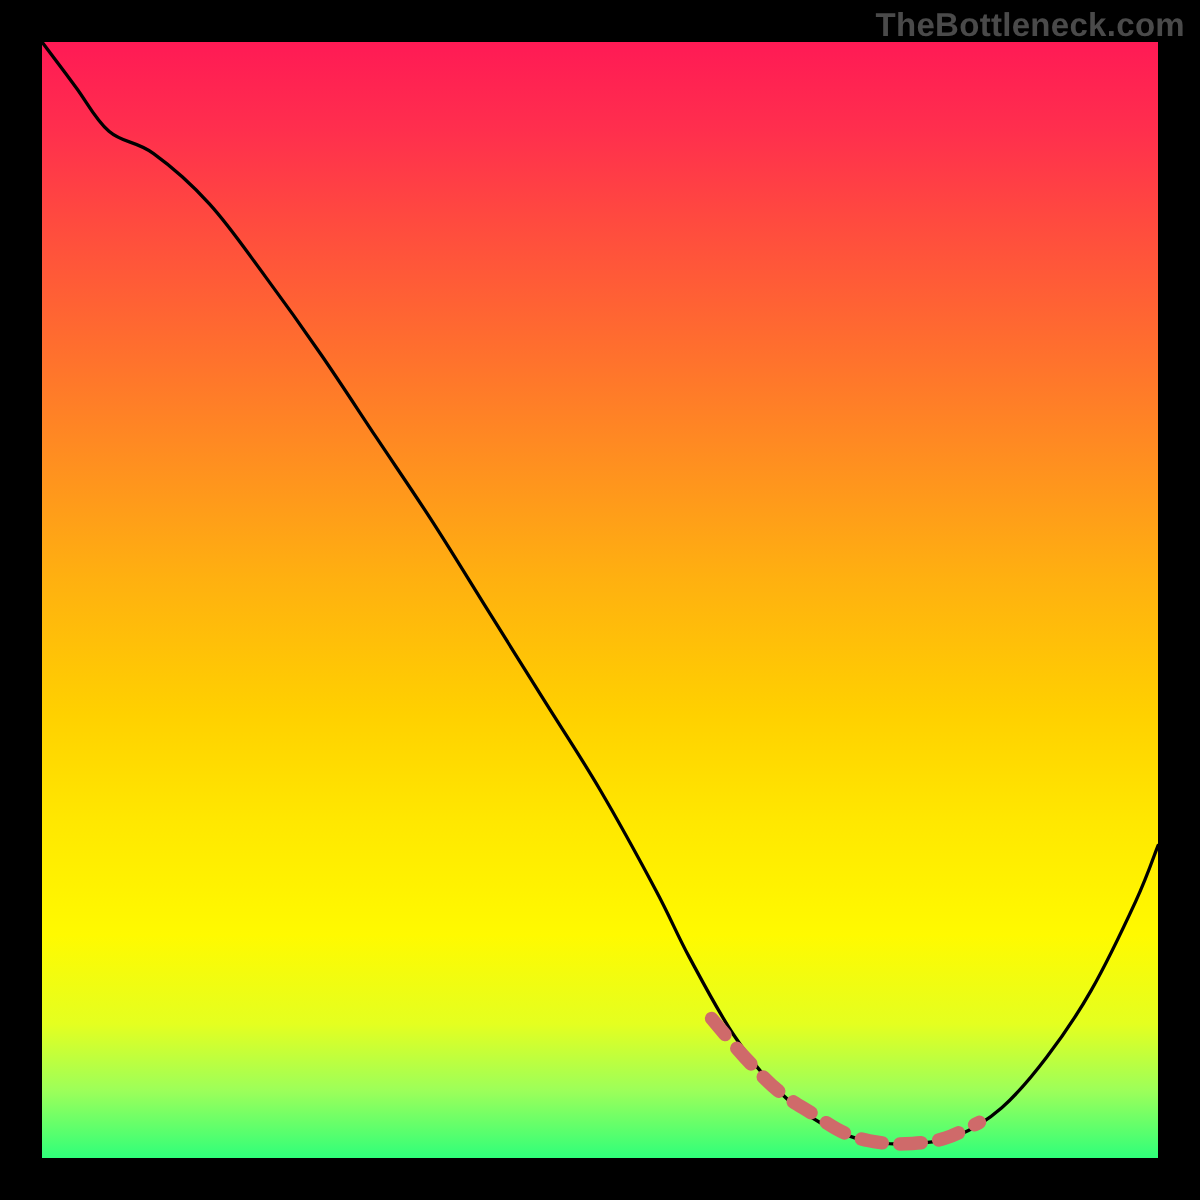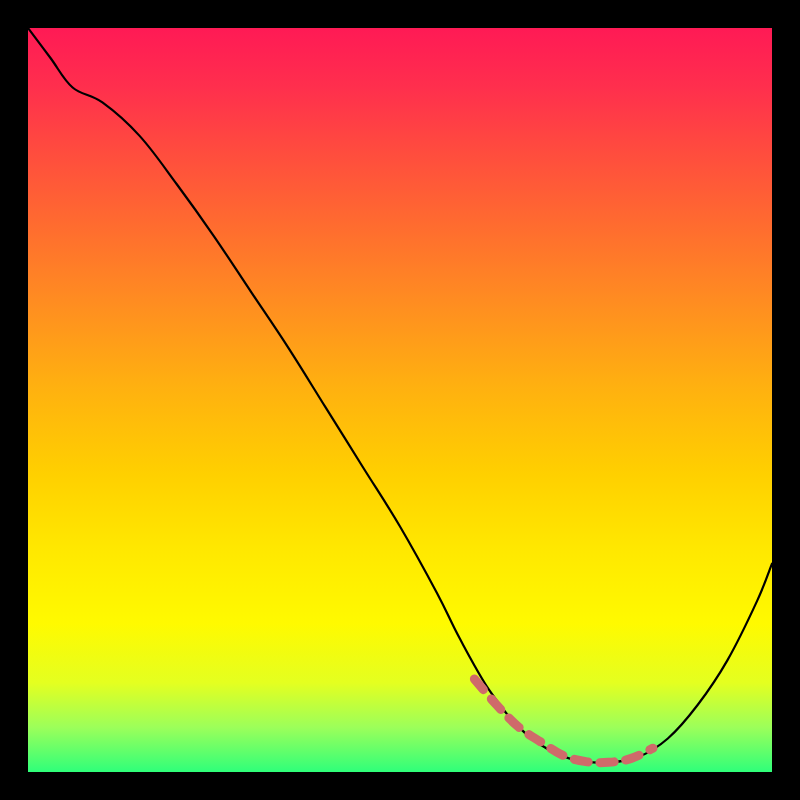--- a/index.html
+++ b/index.html
@@ -55,20 +55,21 @@
     top: 28px;
     width: 744px;
     height: 744px;
     z-index: 2;
   }
 </style>
 </head>
 <body>
 <div class="frame">
 
+  <div class="watermark">TheBottleneck.com</div>
 
   <div class="plot-area"></div>
 
   <svg class="svg-layer" viewBox="0 0 744 744" preserveAspectRatio="none">
     <path fill="none" stroke="#000000" stroke-width="2.2" stroke-linecap="round" stroke-linejoin="round" d="M 0.00 0.00 C 4.02 5.36, 14.28 19.05, 22.32 29.76 C 30.36 40.47, 35.27 51.48, 44.64 59.52 C 54.01 67.56, 62.35 65.70, 74.40 74.40 C 86.45 83.10, 98.21 93.15, 111.60 107.88 C 124.99 122.61, 135.41 138.16, 148.80 156.24 C 162.19 174.32, 172.61 188.90, 186.00 208.32 C 199.39 227.74, 209.81 244.03, 223.20 264.12 C 236.59 284.21, 247.01 299.16, 260.40 319.92 C 273.79 340.68, 284.21 358.01, 297.60 379.44 C 310.99 400.87, 321.41 417.53, 334.80 438.96 C 348.19 460.39, 358.61 475.71, 372.00 498.48 C 385.39 521.25, 398.49 545.35, 409.20 565.44 C 419.91 585.53, 422.15 592.67, 431.52 610.08 C 440.89 627.49, 450.57 646.09, 461.28 662.16 C 471.99 678.23, 480.33 688.65, 491.04 699.36 C 501.75 710.07, 510.09 715.65, 520.80 721.68 C 531.51 727.71, 539.85 730.56, 550.56 732.84 C 561.27 735.12, 569.61 735.00, 580.32 734.33 C 591.03 733.66, 599.37 733.41, 610.08 729.12 C 620.79 724.83, 629.13 719.89, 639.84 710.52 C 650.55 701.15, 658.89 691.10, 669.60 677.04 C 680.31 662.98, 688.65 651.15, 699.36 632.40 C 710.07 613.65, 721.08 590.29, 729.12 572.88 C 737.16 555.47, 741.32 542.38, 744.00 535.68"></path>
     <path fill="none" stroke="#cf6a6a" stroke-width="9" stroke-linecap="round" stroke-linejoin="round" stroke-dasharray="14 12" d="M 446.40 651.00 C 450.42 655.69, 460.68 668.34, 468.72 677.04 C 476.76 685.74, 483.00 692.66, 491.04 699.36 C 499.08 706.06, 505.32 709.15, 513.36 714.24 C 521.40 719.33, 527.64 724.15, 535.68 727.63 C 543.72 731.11, 549.96 732.38, 558.00 733.58 C 566.04 734.79, 572.28 734.86, 580.32 734.33 C 588.36 733.79, 594.60 733.15, 602.64 730.61 C 610.68 728.06, 620.94 722.07, 624.96 720.19"></path>
   </svg>
 
 </div>
 

